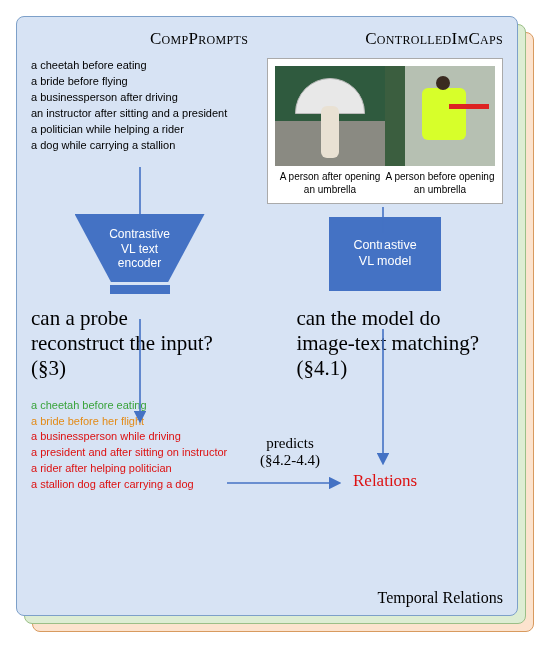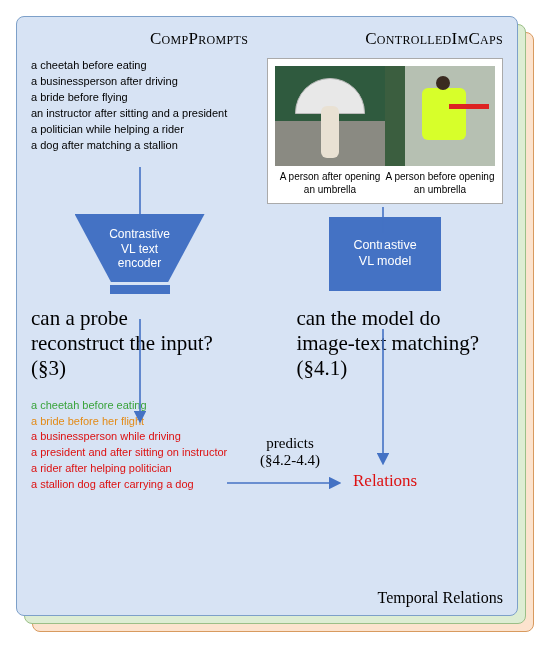--- a/index.html
+++ b/index.html
@@ -143,25 +143,25 @@
   <div class="cat-label">Spatial Relations</div>
 </div>
 <div class="layer layer-blue">
   <div class="cat-label">Temporal Relations</div>
 
   <div class="top-row">
     <div class="col-left">
       <div class="heading">CompPrompts</div>
       <div class="prompt-list">
         <div>a cheetah before eating</div>
+        <div>a bride before flying</div>
         <div>a businessperson after driving</div>
-        <div>a bride before flying</div>
         <div>an instructor after sitting and a president</div>
         <div>a politician while helping a rider</div>
-        <div>a dog after matching a stallion</div>
+        <div>a dog while carrying a stallion</div>
       </div>
     </div>
     <div class="col-right">
       <div class="heading">ControlledImCaps</div>
       <div class="imgs-box">
         <div class="img-item">
           <div class="fake-img fi-a">
             <div class="bg"></div>
               <div class="umbrella"></div>
               <div class="person"></div>

